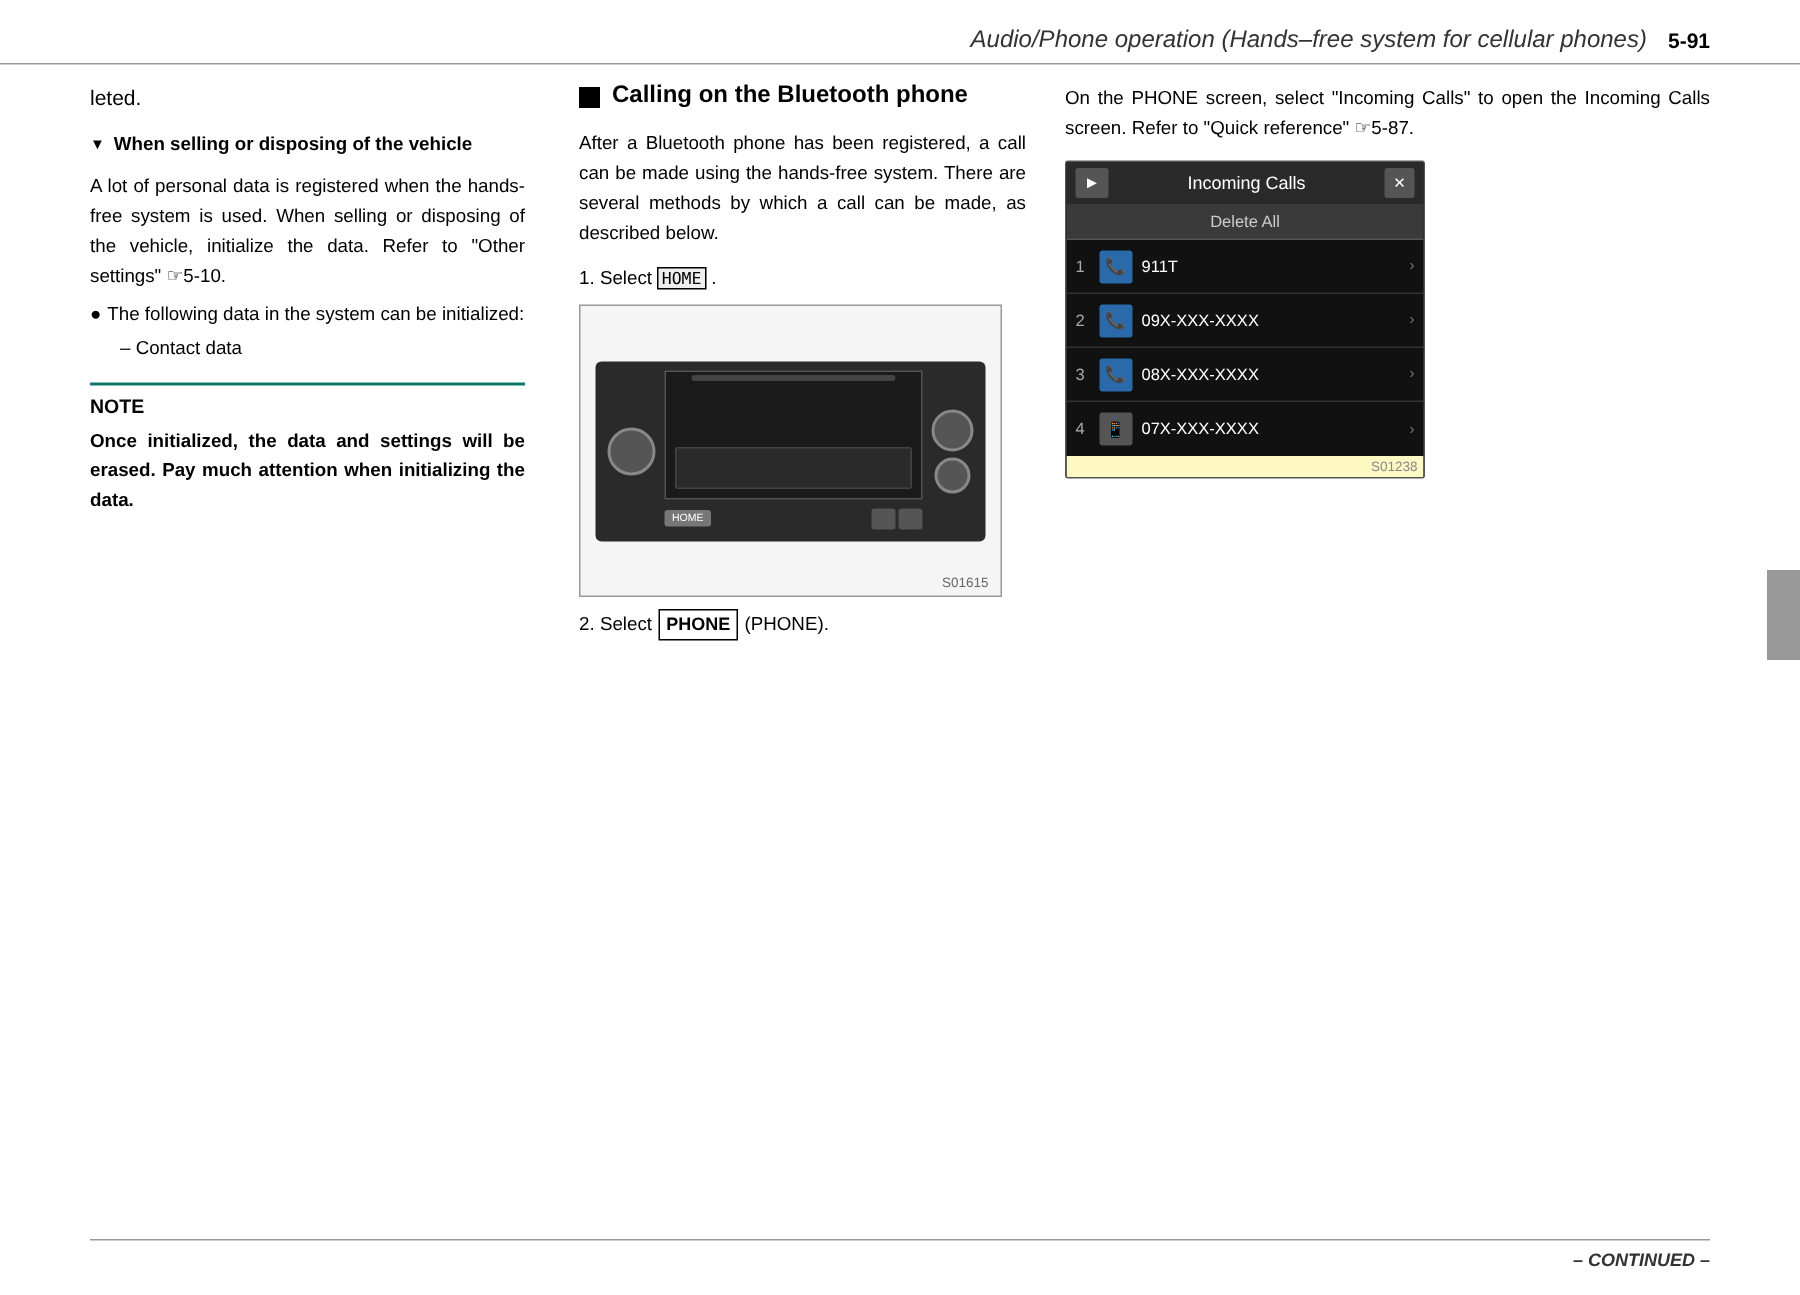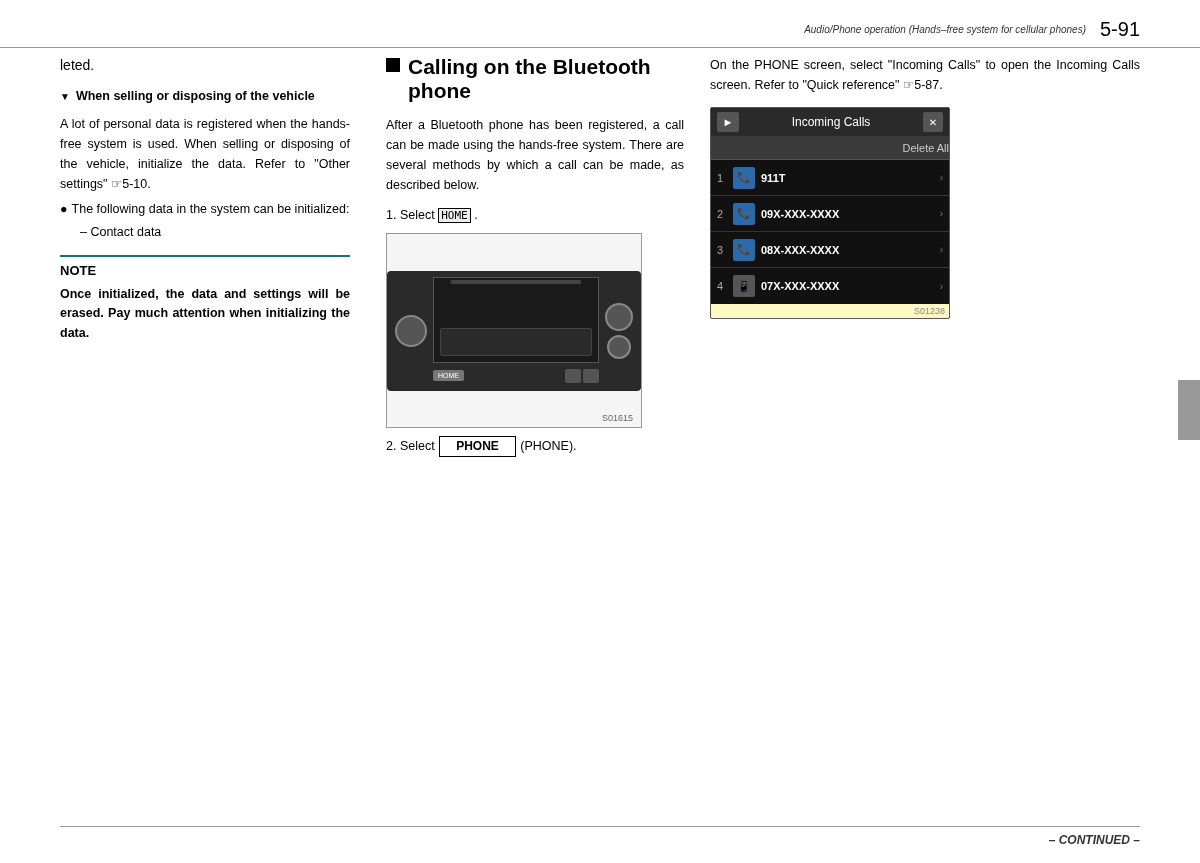--- a/index.html
+++ b/index.html
@@ -22,26 +22,26 @@
       right: 0;
       display: flex;
       justify-content: flex-end;
       align-items: center;
       padding: 0 60px 0 60px;
       border-bottom: 1px solid #999;
       padding-bottom: 6px;
     }
     .header-title {
       font-style: italic;
-      font-size: 10px;
+      font-size: 16px;
       color: #333;
     }
     .page-number {
-      font-weight: normal;
-      font-size: 20px;
+      font-weight: bold;
+      font-size: 14px;
       margin-left: 14px;
       color: #000;
     }
 
     
     .content-area {
       position: absolute;
       top: 55px;
       left: 60px;
       right: 60px;
@@ -124,21 +124,21 @@
     .mid-col {
       width: 330px;
       flex-shrink: 0;
       padding: 0 16px;
     }
 
     .section-heading {
       display: flex;
       align-items: flex-start;
       gap: 8px;
-      font-size: 21px;
+      font-size: 16px;
       font-weight: bold;
       margin-bottom: 12px;
     }
     .black-square {
       width: 14px;
       height: 14px;
       background: #000;
       flex-shrink: 0;
       margin-top: 3px;
     }
@@ -154,21 +154,21 @@
       list-style: none;
       font-size: 12.5px;
       line-height: 1.6;
     }
     .step-list li {
       margin-bottom: 6px;
     }
 
     .device-image-box {
       border: 1px solid #999;
-      width: 256px;
+      width: 282px;
       height: 195px;
       position: relative;
       margin: 8px 0;
       background: #f5f5f5;
       display: flex;
       align-items: center;
       justify-content: center;
       overflow: hidden;
     }
 
@@ -204,21 +204,21 @@
       height: 28px;
       border-radius: 50%;
       background: #555;
       border: 2px solid #888;
       flex-shrink: 0;
     }
 
     .phone-box-inline {
       display: inline-block;
       border: 1.5px solid #000;
-      padding: 0 16px;
+      padding: 0 4px;
       font-size: 12px;
       font-weight: bold;
       margin: 0 1px;
     }
 
     
     .right-col {
       flex: 1;
       padding-left: 10px;
       font-size: 12.5px;
@@ -278,21 +278,21 @@
       justify-content: center;
       font-size: 10px;
       border-radius: 2px;
       cursor: pointer;
     }
 
     .ic-delete-all-row {
       background: #3a3a3a;
       display: flex;
       align-items: center;
-      justify-content: flex-end;
+      justify-content: center;
       height: 24px;
       border-bottom: 1px solid #555;
     }
     .ic-delete-all-btn {
       color: #ccc;
       font-size: 11px;
       cursor: pointer;
     }
 
     .ic-entry {
@@ -324,21 +324,20 @@
       font-size: 11px;
       flex-shrink: 0;
     }
     .ic-phone-icon.grey {
       background: #555;
     }
     .ic-name {
       color: #fff;
       font-size: 11px;
       flex: 1;
-      font-weight: bold;
     }
     .ic-arrow {
       color: #777;
       font-size: 10px;
     }
 
     .ic-code {
       text-align: right;
       font-size: 9px;
       color: #888;

